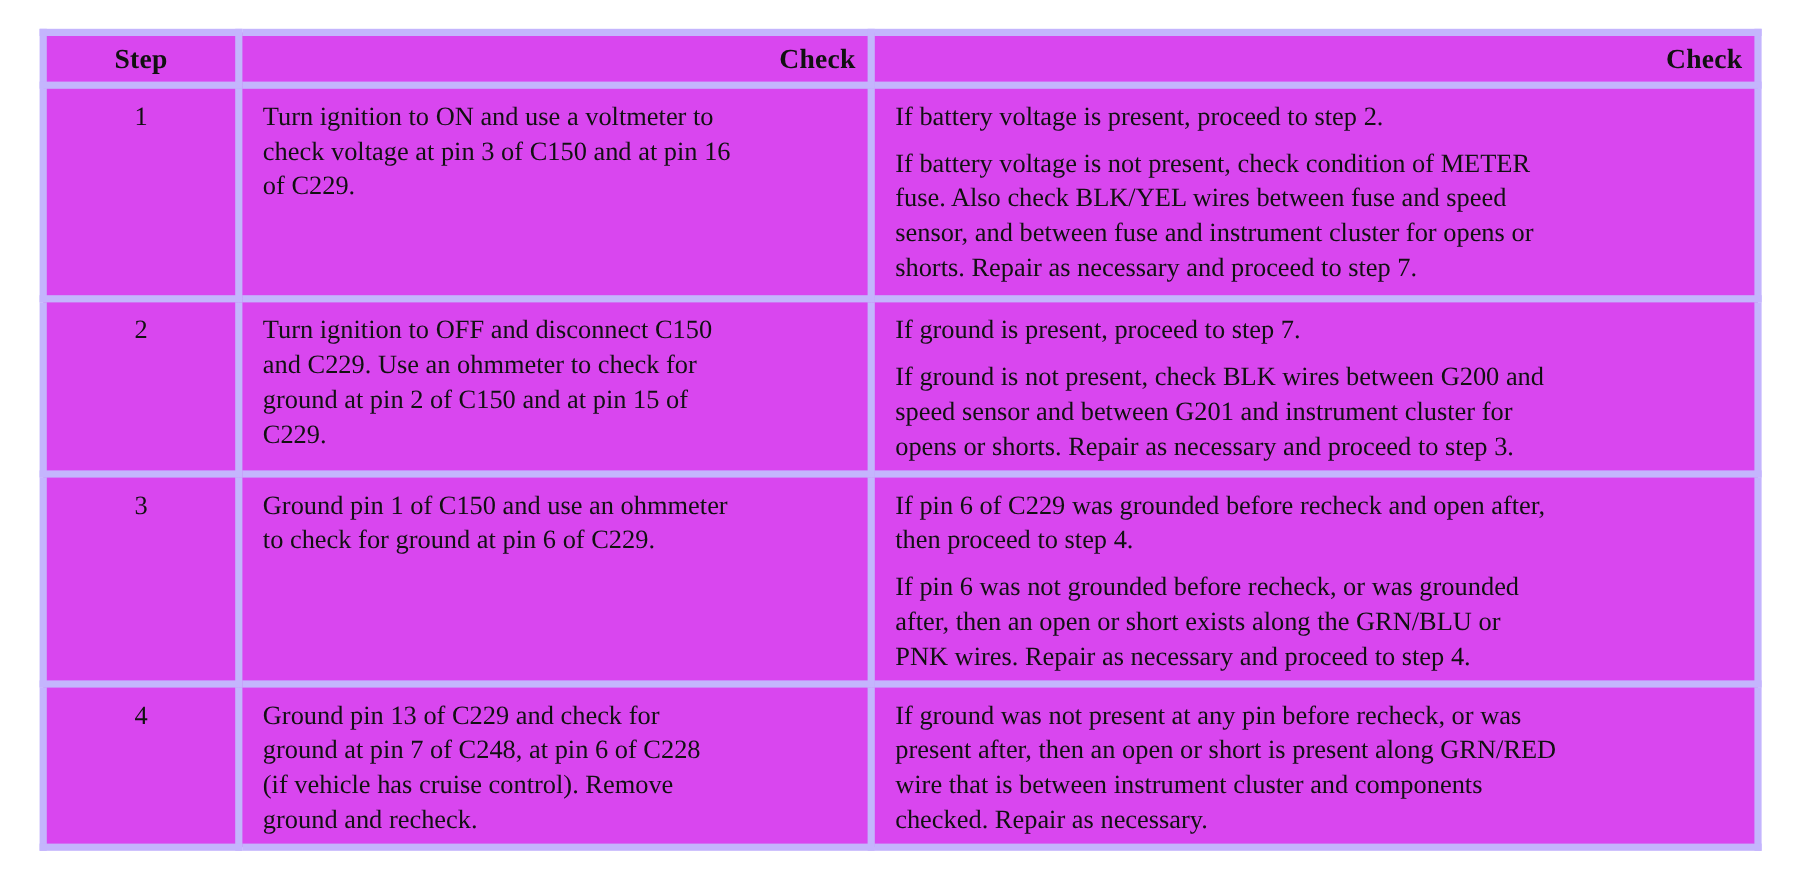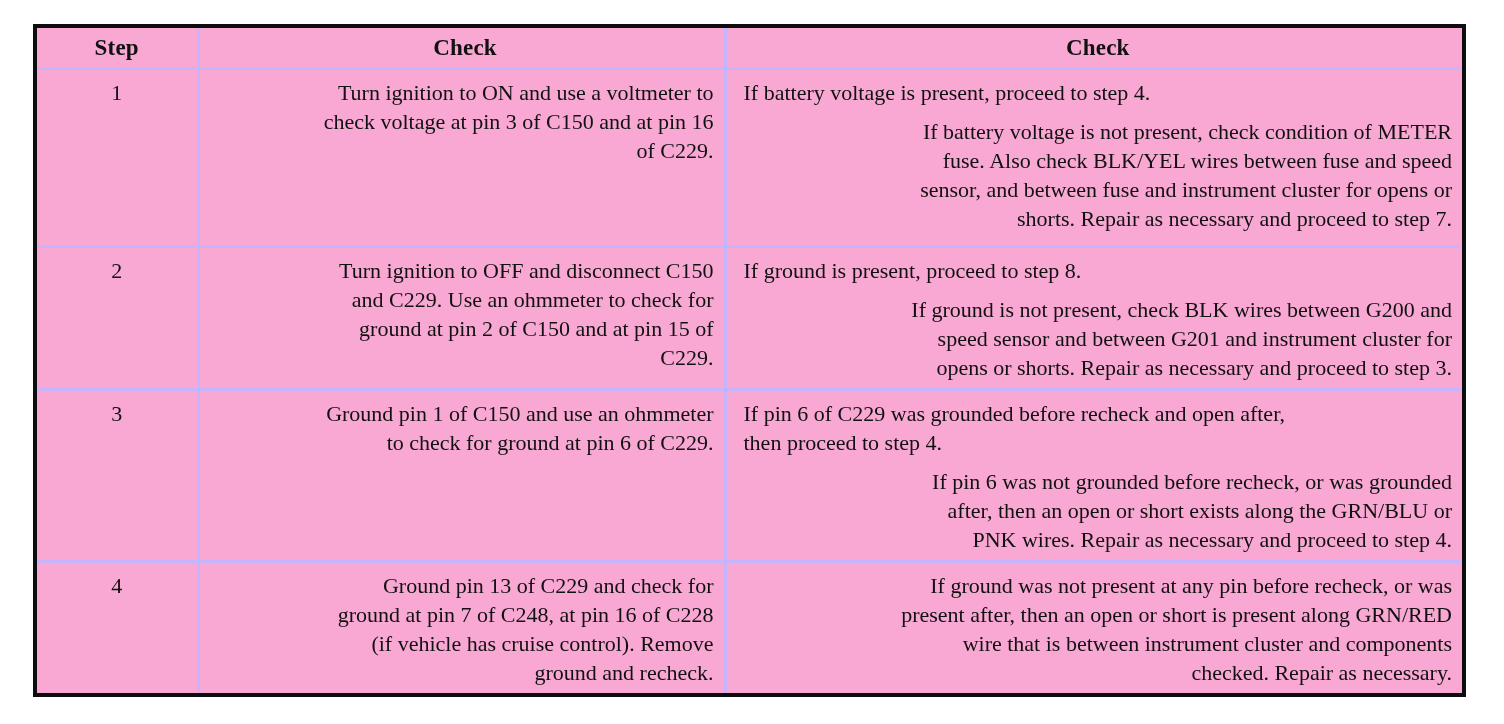--- a/index.html
+++ b/index.html
@@ -13,46 +13,46 @@
   .scan-page { position: relative; width: 1504px; height: 724px; background: #ffffff; }
   table.diag-table {
     position: absolute;
     left: 33px; top: 24px;
     width: 1429px;
     border-collapse: collapse;
     table-layout: fixed;
     border: 4px solid #0d0d0d;
   }
   .diag-table th, .diag-table td {
-    border: 3px solid #c4b5fd;
+    border: 6px solid #c4b5fd;
     vertical-align: top;
-    background: #f9a8d4;
+    background: #d946ef;
   }
   .diag-table th {
     font-size: 23px;
     font-weight: bold;
-    text-align: center;
+    text-align: right;
     padding: 7px 10px 5px 17px;
     letter-spacing: 0.2px;
   }
   .diag-table th.col-step { text-align: center; padding-left: 4px; padding-right: 4px; }
   .diag-table td {
     font-size: 22px;
     line-height: 29px;
     padding: 8px 10px 6px 17px;
   }
   .diag-table td.cell-step {
     text-align: center;
     padding-left: 4px; padding-right: 4px;
   }
   .cell-check p, .cell-action p {
     white-space: pre-line;
     margin: 0 0 10px 0;
   }
-  .cell-check p:last-child, .cell-action p:last-child { margin-bottom: 0; text-align: right; }
+  .cell-check p:last-child, .cell-action p:last-child { margin-bottom: 0; }
 </style>
 </head>
 <body>
 
 <div class="scan-page">
   <table class="diag-table">
     <colgroup>
       <col style="width:163px">
       <col style="width:527px">
       <col style="width:739px">
@@ -66,37 +66,37 @@
     </thead>
     <tbody>
       <tr style="height:178px">
         <td class="cell-step">1</td>
         <td class="cell-check">
           <p>Turn ignition to ON and use a voltmeter to
 check voltage at pin 3 of C150 and at pin 16
 of C229.</p>
         </td>
         <td class="cell-action">
-          <p>If battery voltage is present, proceed to step 4.</p>
+          <p>If battery voltage is present, proceed to step 2.</p>
           <p>If battery voltage is not present, check condition of METER
 fuse. Also check BLK/YEL wires between fuse and speed
 sensor, and between fuse and instrument cluster for opens or
 shorts. Repair as necessary and proceed to step 7.</p>
         </td>
       </tr>
       <tr style="height:143px">
         <td class="cell-step">2</td>
         <td class="cell-check">
           <p>Turn ignition to OFF and disconnect C150
 and C229. Use an ohmmeter to check for
 ground at pin 2 of C150 and at pin 15 of
 C229.</p>
         </td>
         <td class="cell-action">
-          <p>If ground is present, proceed to step 8.</p>
+          <p>If ground is present, proceed to step 7.</p>
           <p>If ground is not present, check BLK wires between G200 and
 speed sensor and between G201 and instrument cluster for
 opens or shorts. Repair as necessary and proceed to step 3.</p>
         </td>
       </tr>
       <tr style="height:171px">
         <td class="cell-step">3</td>
         <td class="cell-check">
           <p>Ground pin 1 of C150 and use an ohmmeter
 to check for ground at pin 6 of C229.</p>
@@ -106,21 +106,21 @@
 then proceed to step 4.</p>
           <p>If pin 6 was not grounded before recheck, or was grounded
 after, then an open or short exists along the GRN/BLU or
 PNK wires. Repair as necessary and proceed to step 4.</p>
         </td>
       </tr>
       <tr style="height:133px">
         <td class="cell-step">4</td>
         <td class="cell-check">
           <p>Ground pin 13 of C229 and check for
-ground at pin 7 of C248, at pin 16 of C228
+ground at pin 7 of C248, at pin 6 of C228
 (if vehicle has cruise control). Remove
 ground and recheck.</p>
         </td>
         <td class="cell-action">
           <p>If ground was not present at any pin before recheck, or was
 present after, then an open or short is present along GRN/RED
 wire that is between instrument cluster and components
 checked. Repair as necessary.</p>
         </td>
       </tr>

